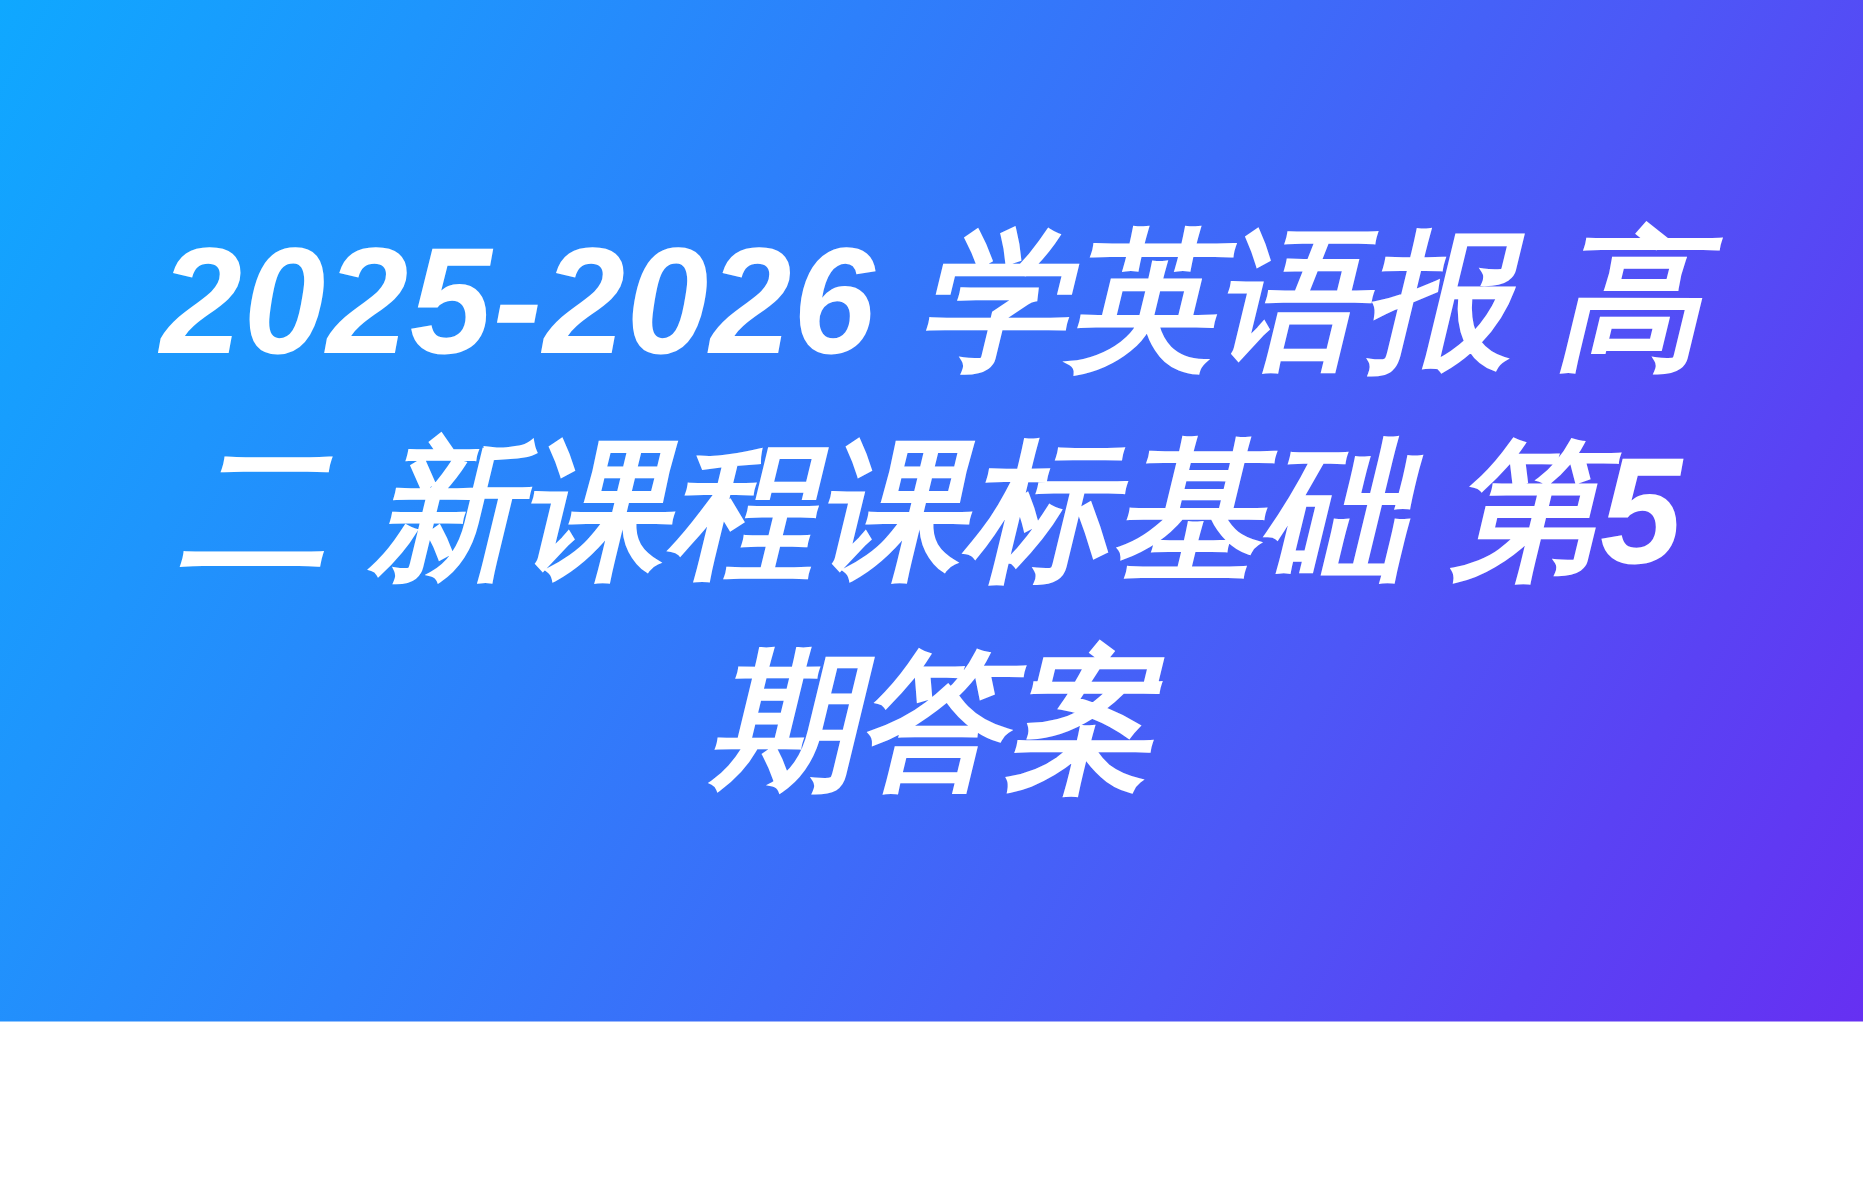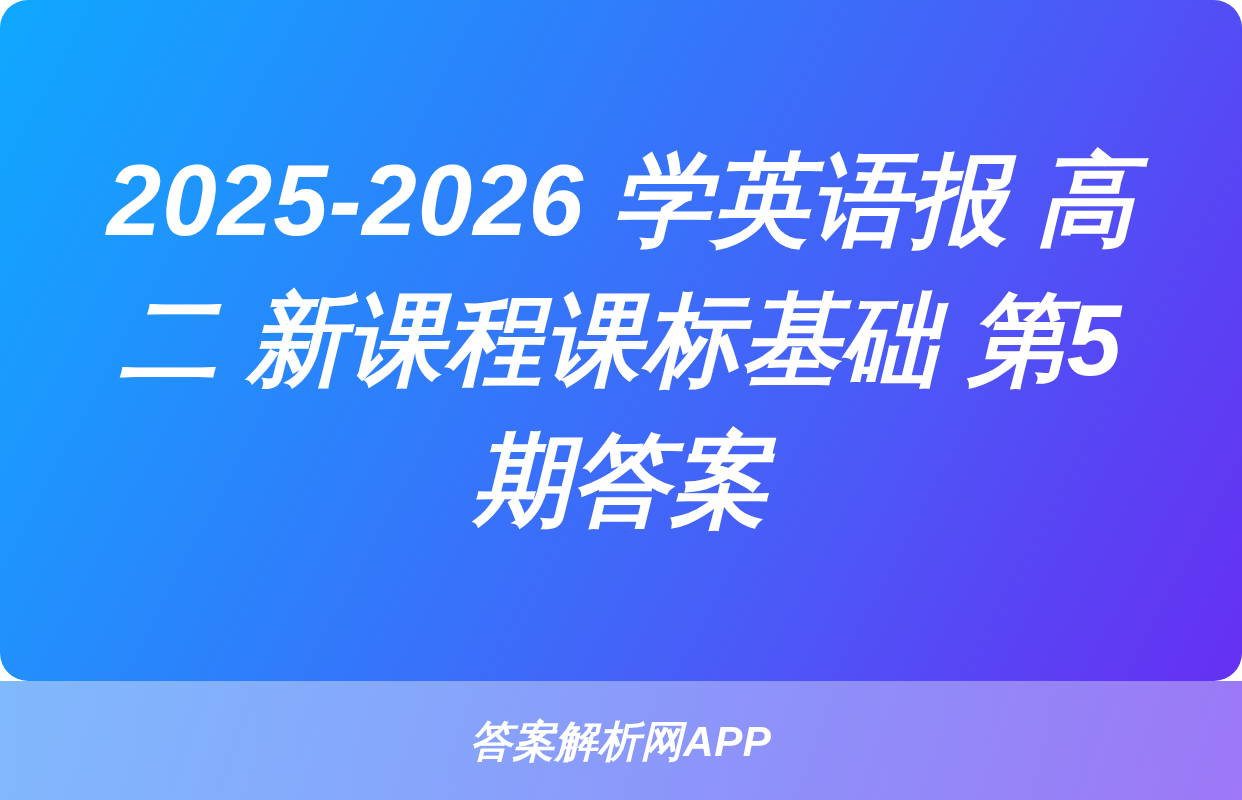--- a/index.html
+++ b/index.html
@@ -30,21 +30,20 @@
                 #2D80FB 36%,
                 #3D6BF9 54%,
                 #4D57F7 70%,
                 #5A42F4 85%,
                 #6630F2 100%);
     display: flex;
     align-items: center;
     justify-content: center;
     box-sizing: border-box;
     padding: 0 72px;
-    border-radius: 28px;
   }
 
   .hero-title {
     width: 100%;
     text-align: center;
     color: #ffffff;
     font-size: 101px;
     line-height: 140px;
     font-weight: 700;
     font-style: italic;
@@ -98,19 +97,14 @@
 </style>
 </head>
 <body>
 
 <div class="screen">
 
   <div class="hero">
     <div class="hero-title">2025-2026 学英语报 高二 新课程课标基础 第5期答案</div>
   </div>
 
-  <div class="footer-band">
-    <div class="footer-band-inner">
-      <span class="watermark">答案解析网APP</span>
-    </div>
-  </div>
 
 </div>
 
 </body></html>

